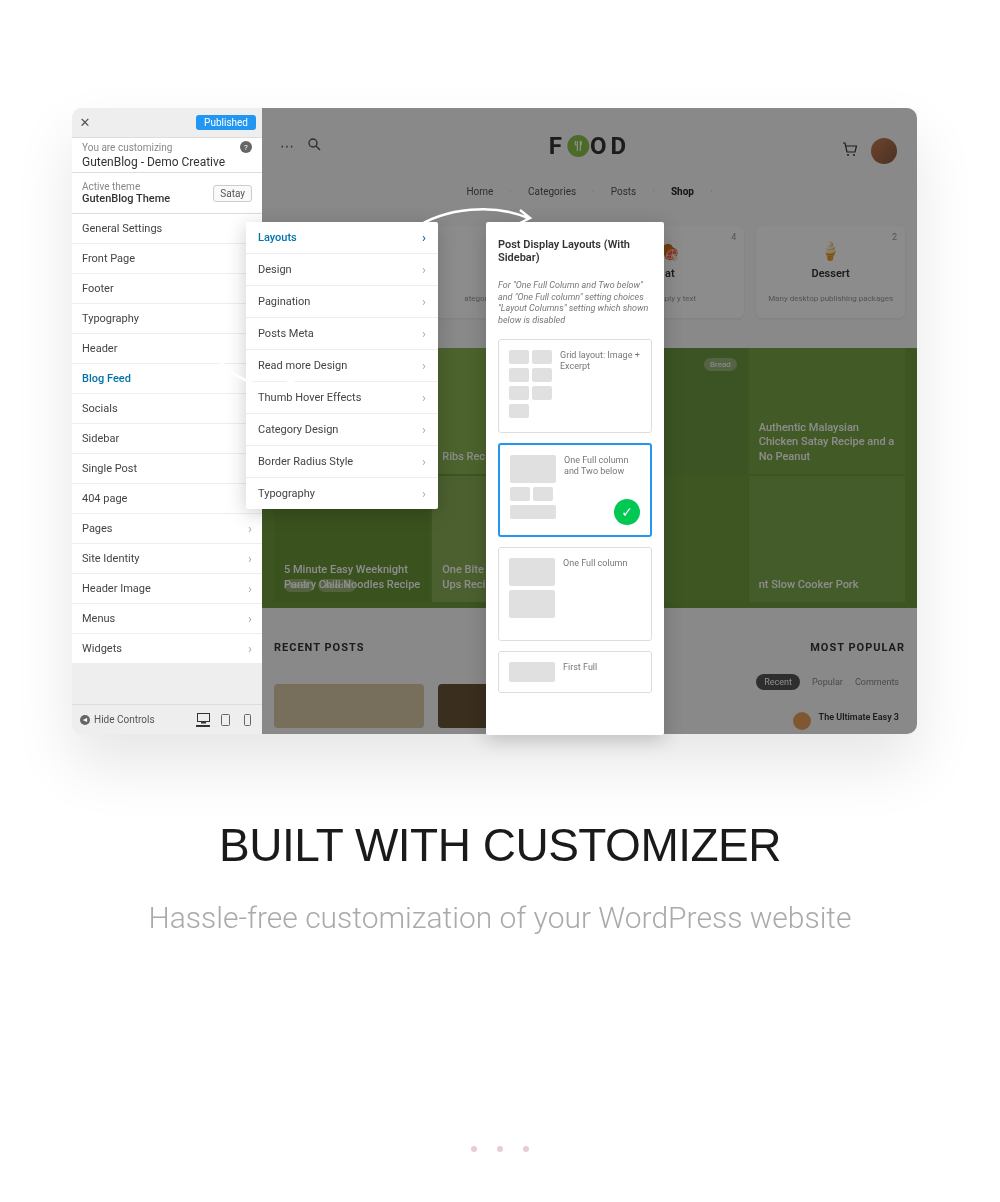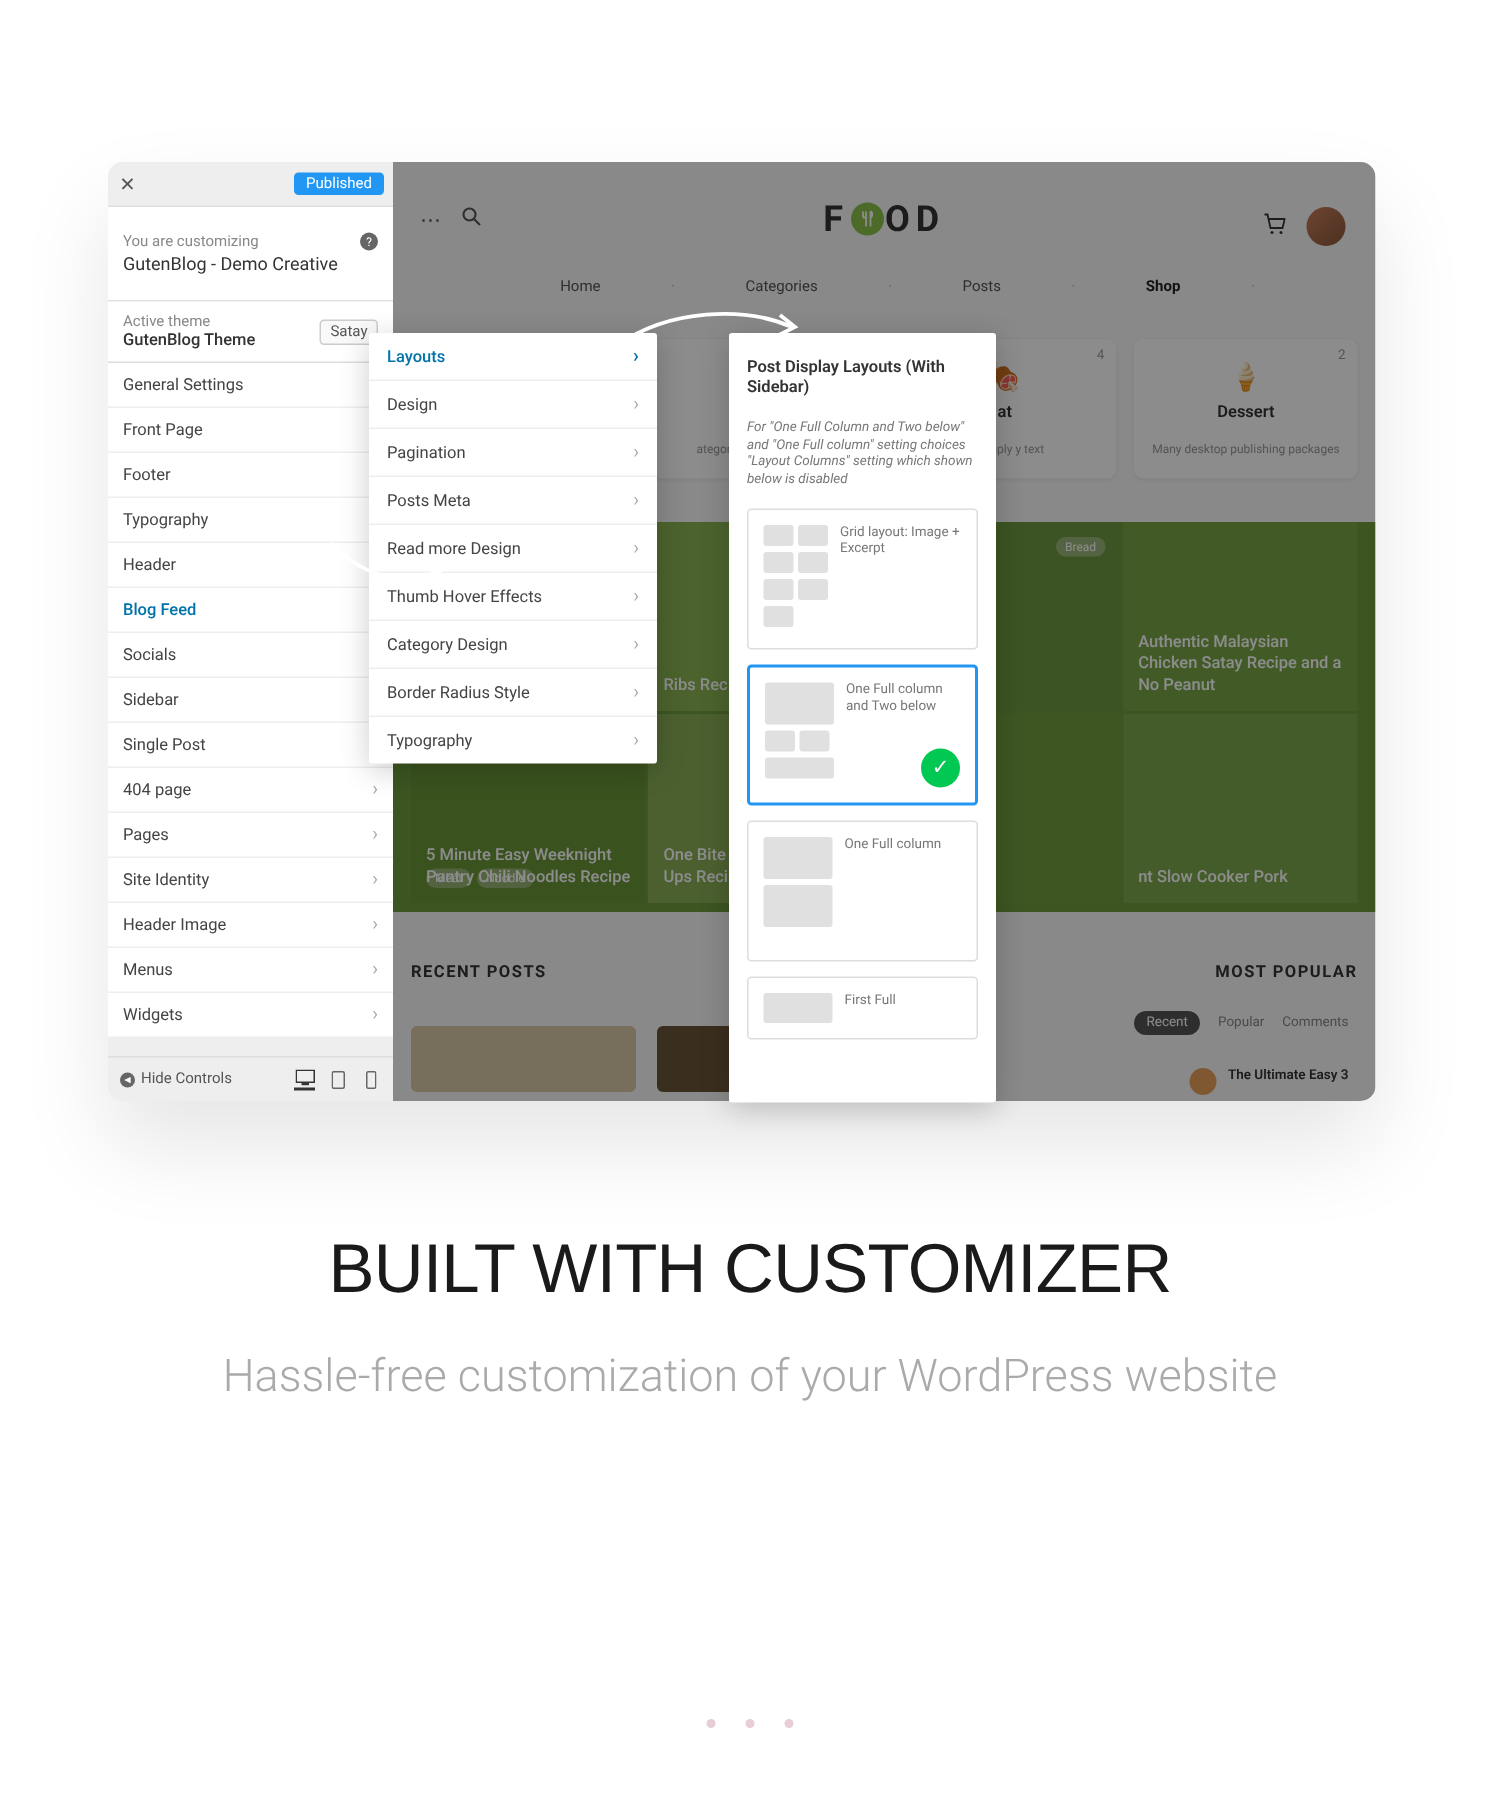--- a/index.html
+++ b/index.html
@@ -5,21 +5,21 @@
 * { margin:0; padding:0; box-sizing:border-box; font-family:-apple-system,BlinkMacSystemFont,"Segoe UI",Roboto,sans-serif; }
 body { background:#fff; width:1000px; height:1202px; position:relative; overflow:hidden; }
 
 .main-wrap { position:absolute; left:72px; top:108px; width:845px; height:626px; border-radius:10px; overflow:hidden; background:#f5f5f5; box-shadow:0 30px 60px rgba(0,0,0,0.1); }
 
 
 .cust { position:absolute; left:0; top:0; width:190px; height:100%; background:#eee; font-size:11px; color:#333; }
 .cust-top { background:#eee; height:30px; display:flex; align-items:center; justify-content:space-between; padding:0 6px; border-bottom:1px solid #ddd; }
 .close-x { width:14px; height:14px; display:inline-flex; align-items:center; justify-content:center; color:#555; cursor:pointer; font-size:13px; }
 .pub-btn { background:#2196f3; color:#fff; padding:2px 8px; border-radius:3px; font-size:10px; }
-.cust-head { background:#fff; padding:17px 10px; border-bottom:1px solid #ddd; }
+.cust-head { background:#fff; padding:3px 10px; border-bottom:1px solid #ddd; }
 .cust-head .lab { color:#888; font-size:10px; display:flex; justify-content:space-between; align-items:center; }
 .cust-head .name { color:#333; font-size:12px; margin-top:2px; }
 .help-circle { width:12px; height:12px; border-radius:50%; background:#666; color:#fff; font-size:8px; display:inline-flex; align-items:center; justify-content:center; }
 .theme-row { background:#fff; padding:8px 10px; border-bottom:1px solid #ddd; display:flex; justify-content:space-between; align-items:center; }
 .theme-row .t1 { color:#888; font-size:10px; }
 .theme-row .t2 { color:#333; font-size:11px; font-weight:500; }
 .change-btn { border:1px solid #ccc; padding:2px 6px; border-radius:3px; font-size:10px; color:#555; background:#f9f9f9; }
 .menu-item { background:#fff; border-bottom:1px solid #eee; padding:8px 10px; display:flex; justify-content:space-between; align-items:center; cursor:pointer; color:#444; }
 .menu-item.active { color:#0073aa; font-weight:500; }
 .menu-item.active .chev { color:#0073aa; }
@@ -34,21 +34,21 @@
 .preview { position:absolute; left:190px; top:0; right:0; bottom:0; background:linear-gradient(180deg,#fafafa 0 240px,#6d9c3d 240px 500px,#fafafa 500px); }
 .dark-overlay { position:absolute; inset:0; background:rgba(0,0,0,0.45); }
 .preview-inner { position:absolute; inset:0; }
 .logo { position:absolute; top:24px; left:50%; transform:translateX(-50%); font-size:24px; font-weight:700; letter-spacing:4px; color:#333; display:flex; align-items:center; }
 .logo .o { width:22px; height:22px; border-radius:50%; background:#8bc34a; display:inline-flex; align-items:center; justify-content:center; margin:0 1px; }
 .top-icons { position:absolute; top:30px; right:20px; display:flex; align-items:center; gap:14px; }
 .avatar { width:26px; height:26px; border-radius:50%; background:linear-gradient(135deg,#c97b5a,#8a5a3c); }
 .cart-ic { font-size:14px; color:#333; position:relative; }
 .left-ic { position:absolute; top:30px; left:18px; display:flex; gap:14px; color:#555; font-size:14px; }
 .nav { position:absolute; top:76px; left:50%; transform:translateX(-50%); display:flex; gap:4px; font-size:10px; color:#555; }
-.nav span { padding:2px 6px;margin-left:31px; }
+.nav span { padding:2px 6px; }
 .nav .sep { color:#bbb; }
 .nav .bold { font-weight:700; color:#222; }
 .cards-row { position:absolute; top:118px; left:12px; right:12px; display:flex; gap:12px; }
 .card { flex:1; background:#fff; border-radius:6px; padding:14px 8px; text-align:center; position:relative; box-shadow:0 1px 3px rgba(0,0,0,0.08); }
 .card .cnt { position:absolute; top:6px; right:8px; font-size:9px; color:#999; }
 .card .ic { font-size:18px; color:#555; margin-bottom:6px; }
 .card .ttl { font-size:11px; font-weight:600; margin-bottom:14px; color:#333; }
 .card .sub { font-size:8px; color:#999; line-height:1.3; }
 .grid { position:absolute; top:240px; left:12px; right:12px; display:grid; grid-template-columns:1fr 1fr 1fr 1fr; gap:2px; }
 .gcell { height:126px; background:#7aa847; position:relative; color:#fff; }

